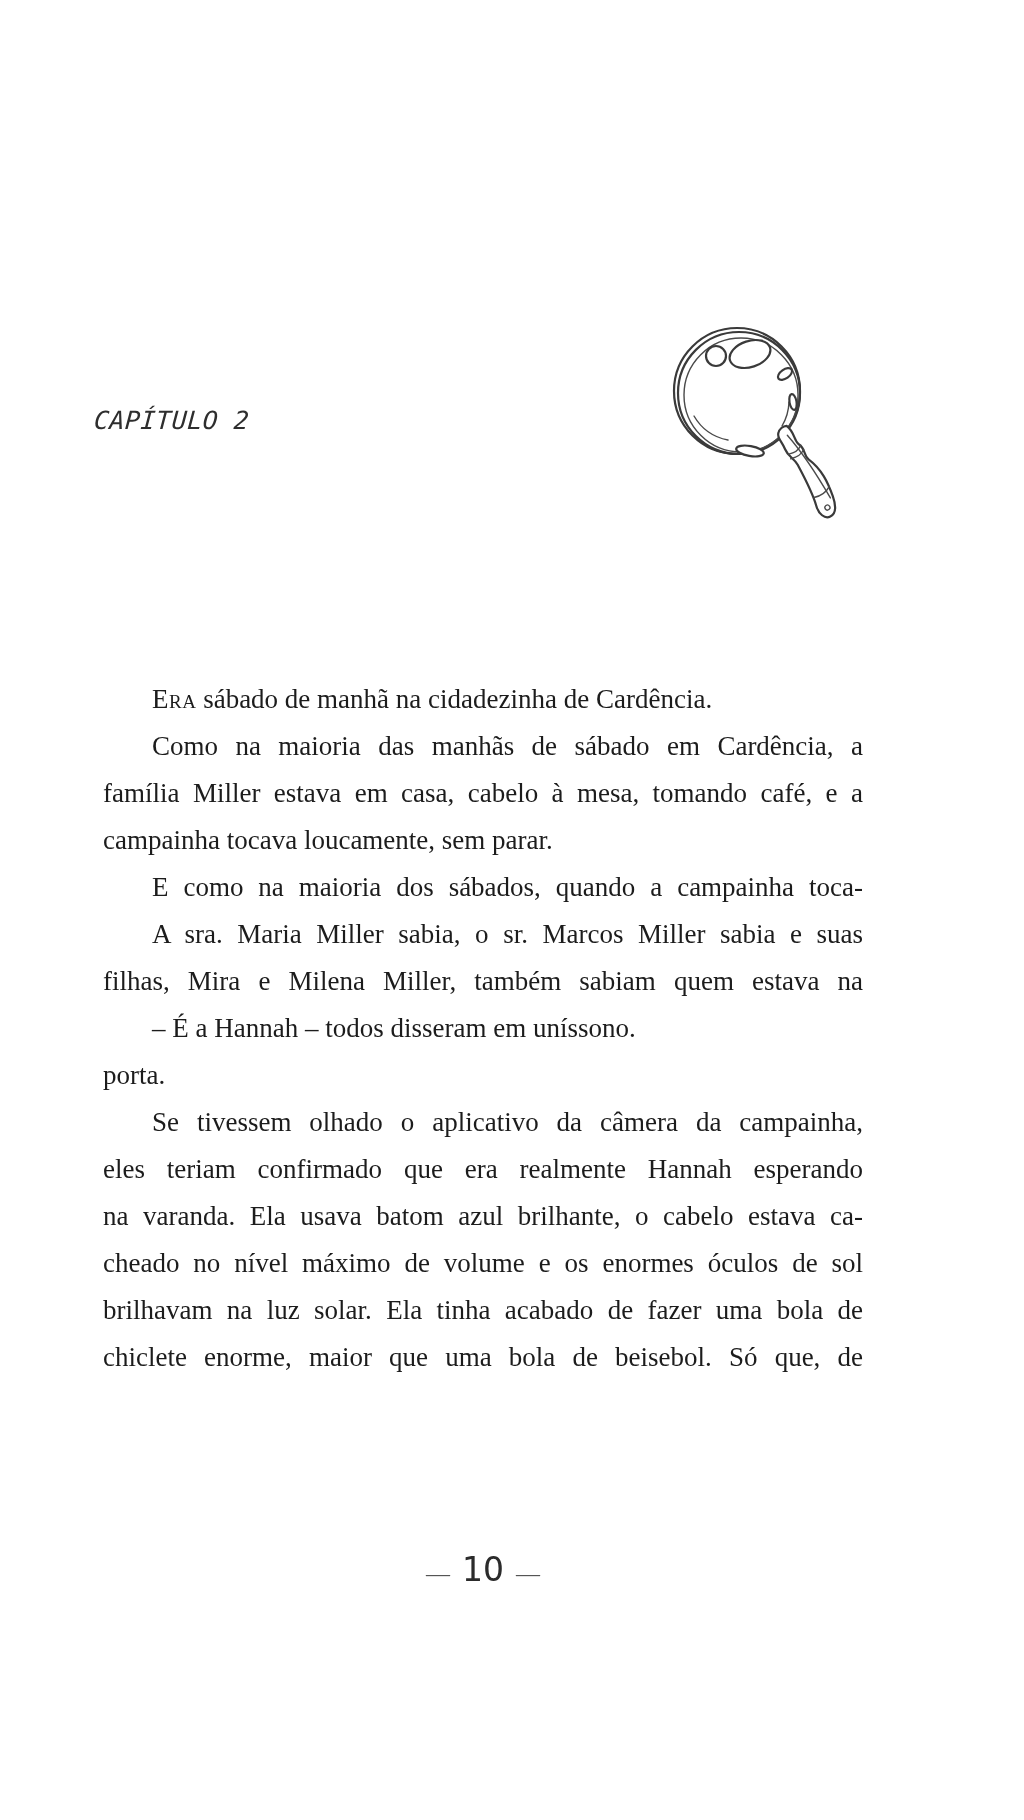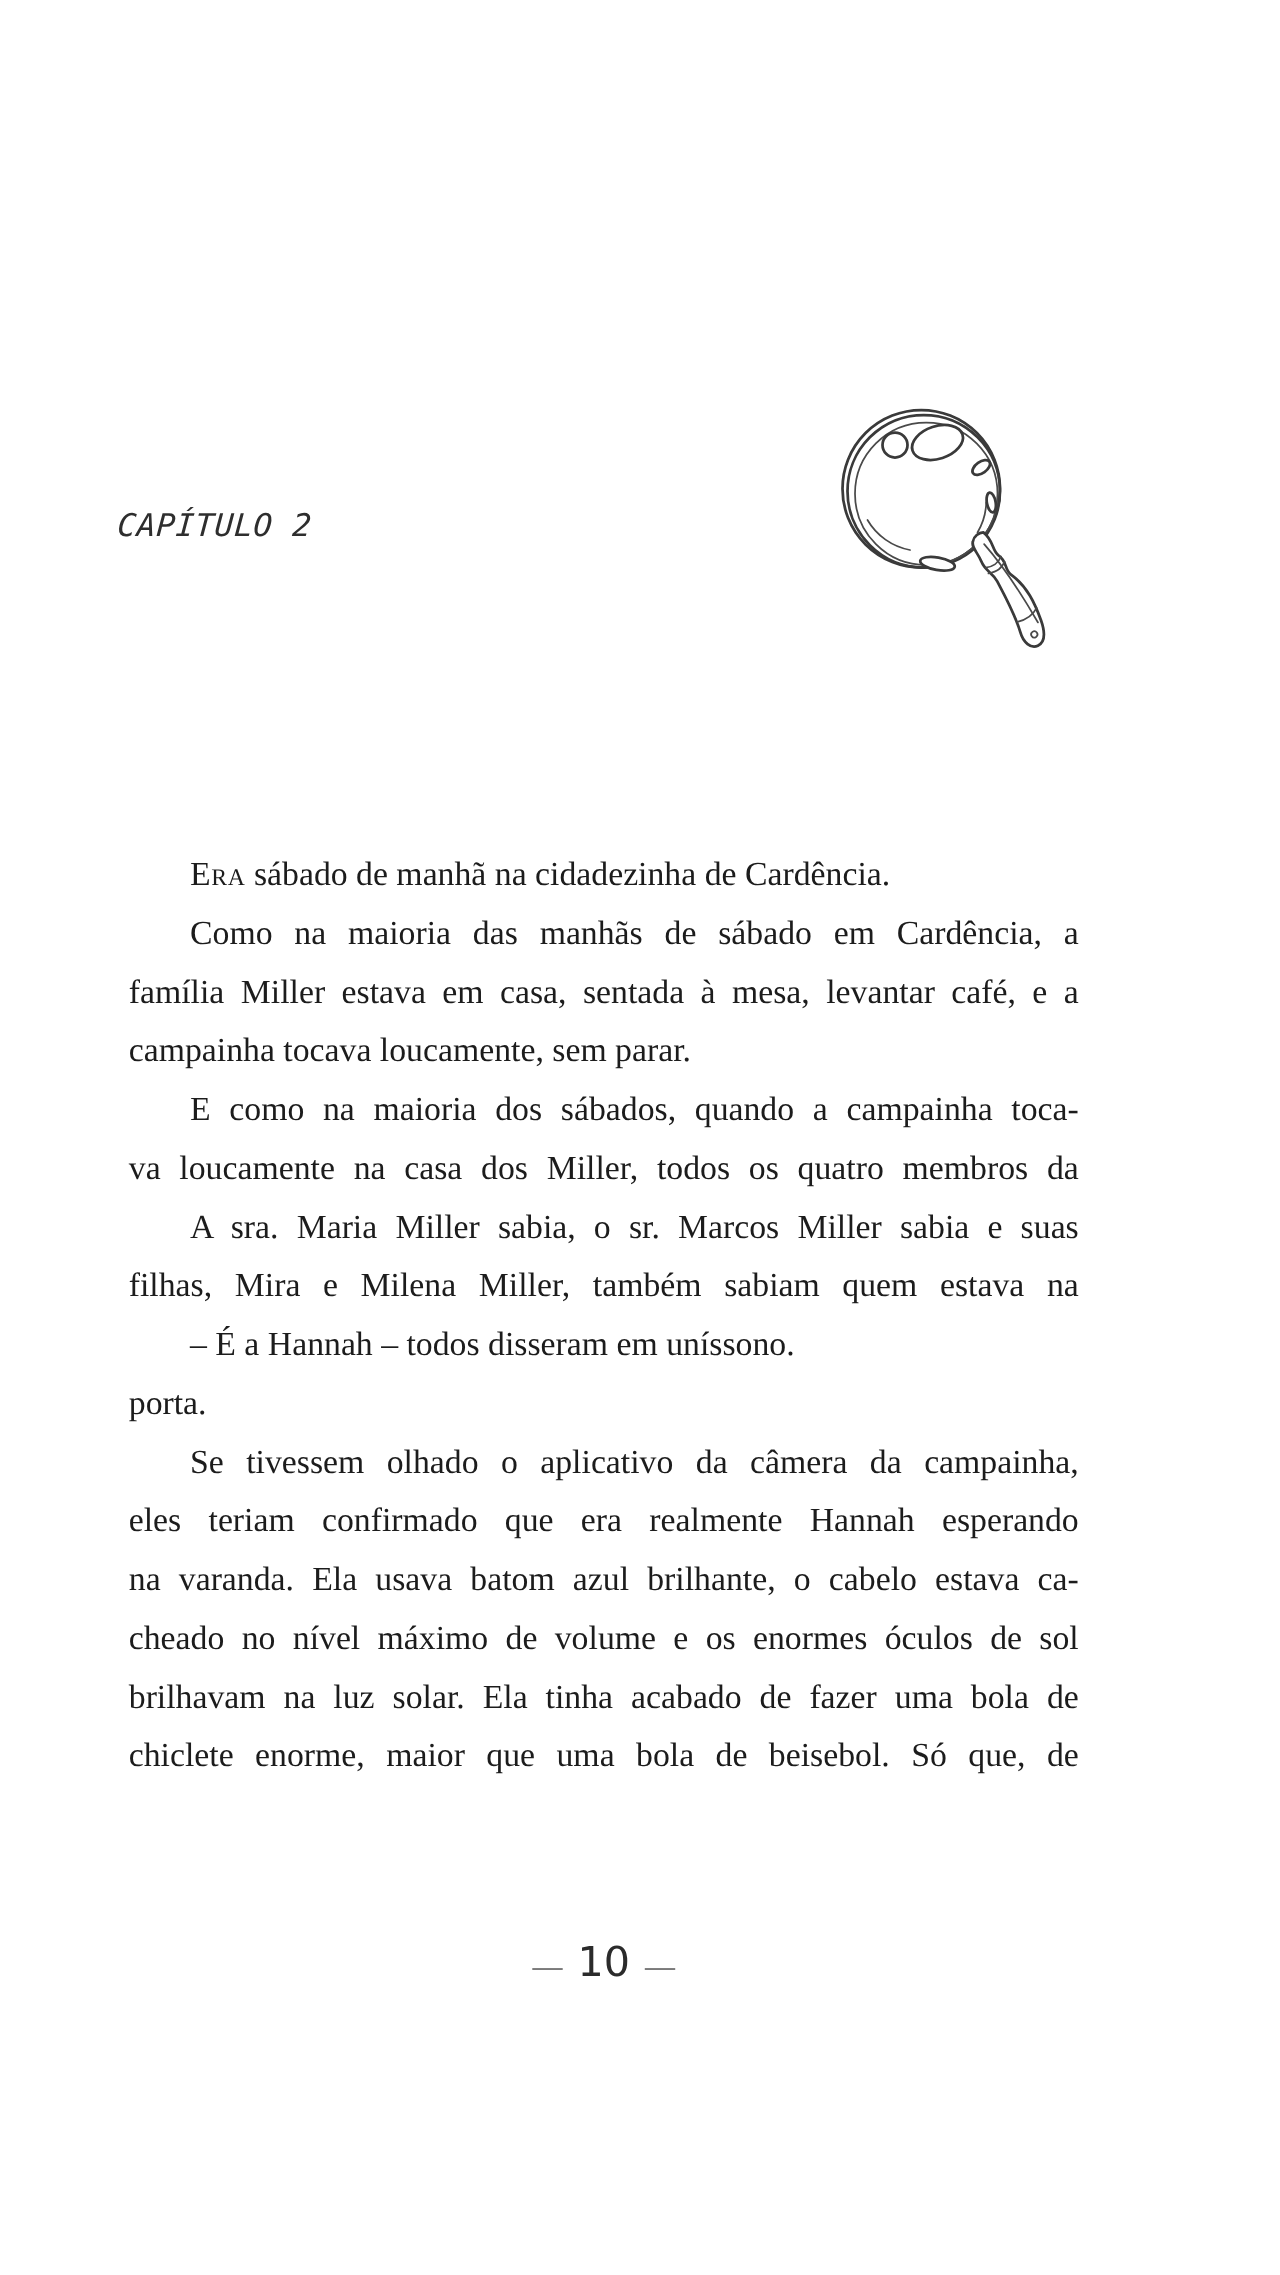--- a/index.html
+++ b/index.html
@@ -125,24 +125,23 @@
       <path class="ink-thin" d="M29,-7 C32,-2 32,2 29,9"></path>
       <path class="ink-thin" d="M74,-6 C77,0 77,6 74,13"></path>
       <path class="ink-thin" d="M8,-2 C30,-4 55,-3 84,0"></path>
       <circle class="ink-thin" cx="90" cy="8" r="2.5"></circle>
     </g>
   </svg>
 
   <div class="body-text" id="body-text">
       <div class="line indent last"><span class="sc">Era</span> sábado de manhã na cidadezinha de Cardência.</div>
       <div class="line indent">Como na maioria das manhãs de sábado em Cardência, a</div>
-      <div class="line">família Miller estava em casa, sentada à mesa, levantar café, e a</div>
+      <div class="line">família Miller estava em casa, cabelo à mesa, tomando café, e a</div>
       <div class="line last">campainha tocava loucamente, sem parar.</div>
       <div class="line indent">E como na maioria dos sábados, quando a campainha toca-</div>
-      <div class="line">va loucamente na casa dos Miller, todos os quatro membros da</div>
       <div class="line indent">A sra. Maria Miller sabia, o sr. Marcos Miller sabia e suas</div>
       <div class="line">filhas, Mira e Milena Miller, também sabiam quem estava na</div>
       <div class="line indent last">– É a Hannah – todos disseram em uníssono.</div>
       <div class="line last">porta.</div>
       <div class="line indent">Se tivessem olhado o aplicativo da câmera da campainha,</div>
       <div class="line">eles teriam confirmado que era realmente Hannah esperando</div>
       <div class="line">na varanda. Ela usava batom azul brilhante, o cabelo estava ca-</div>
       <div class="line">cheado no nível máximo de volume e os enormes óculos de sol</div>
       <div class="line">brilhavam na luz solar. Ela tinha acabado de fazer uma bola de</div>
       <div class="line">chiclete enorme, maior que uma bola de beisebol. Só que, de</div>

